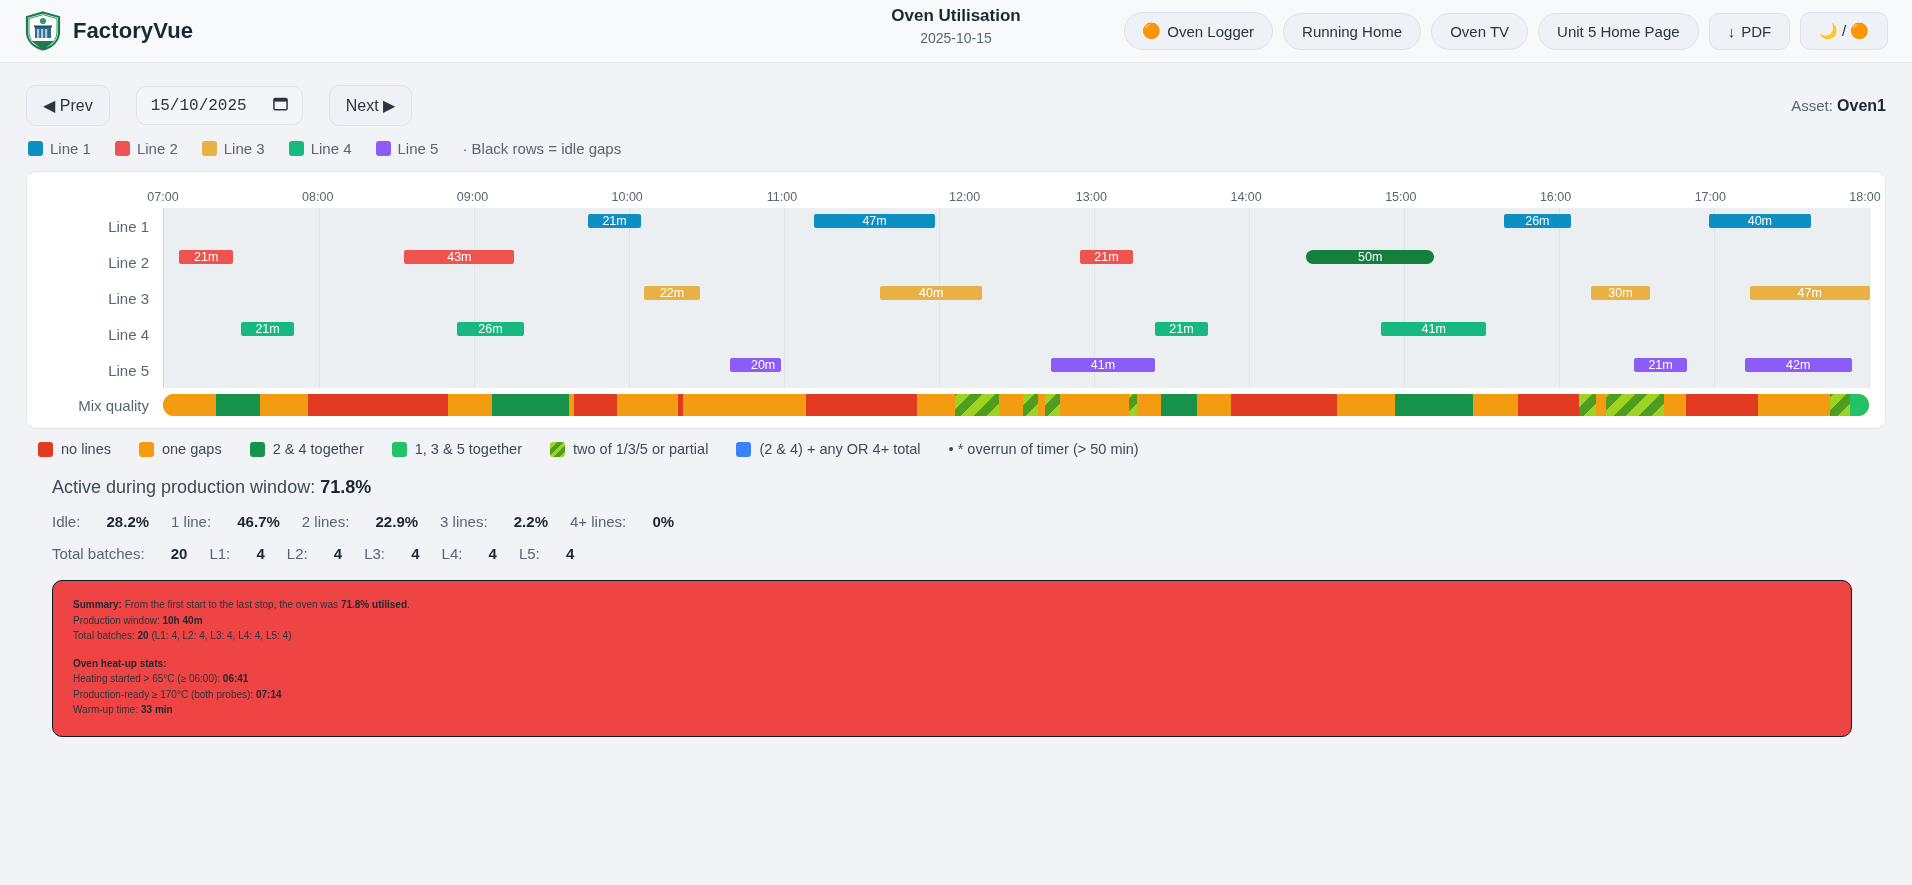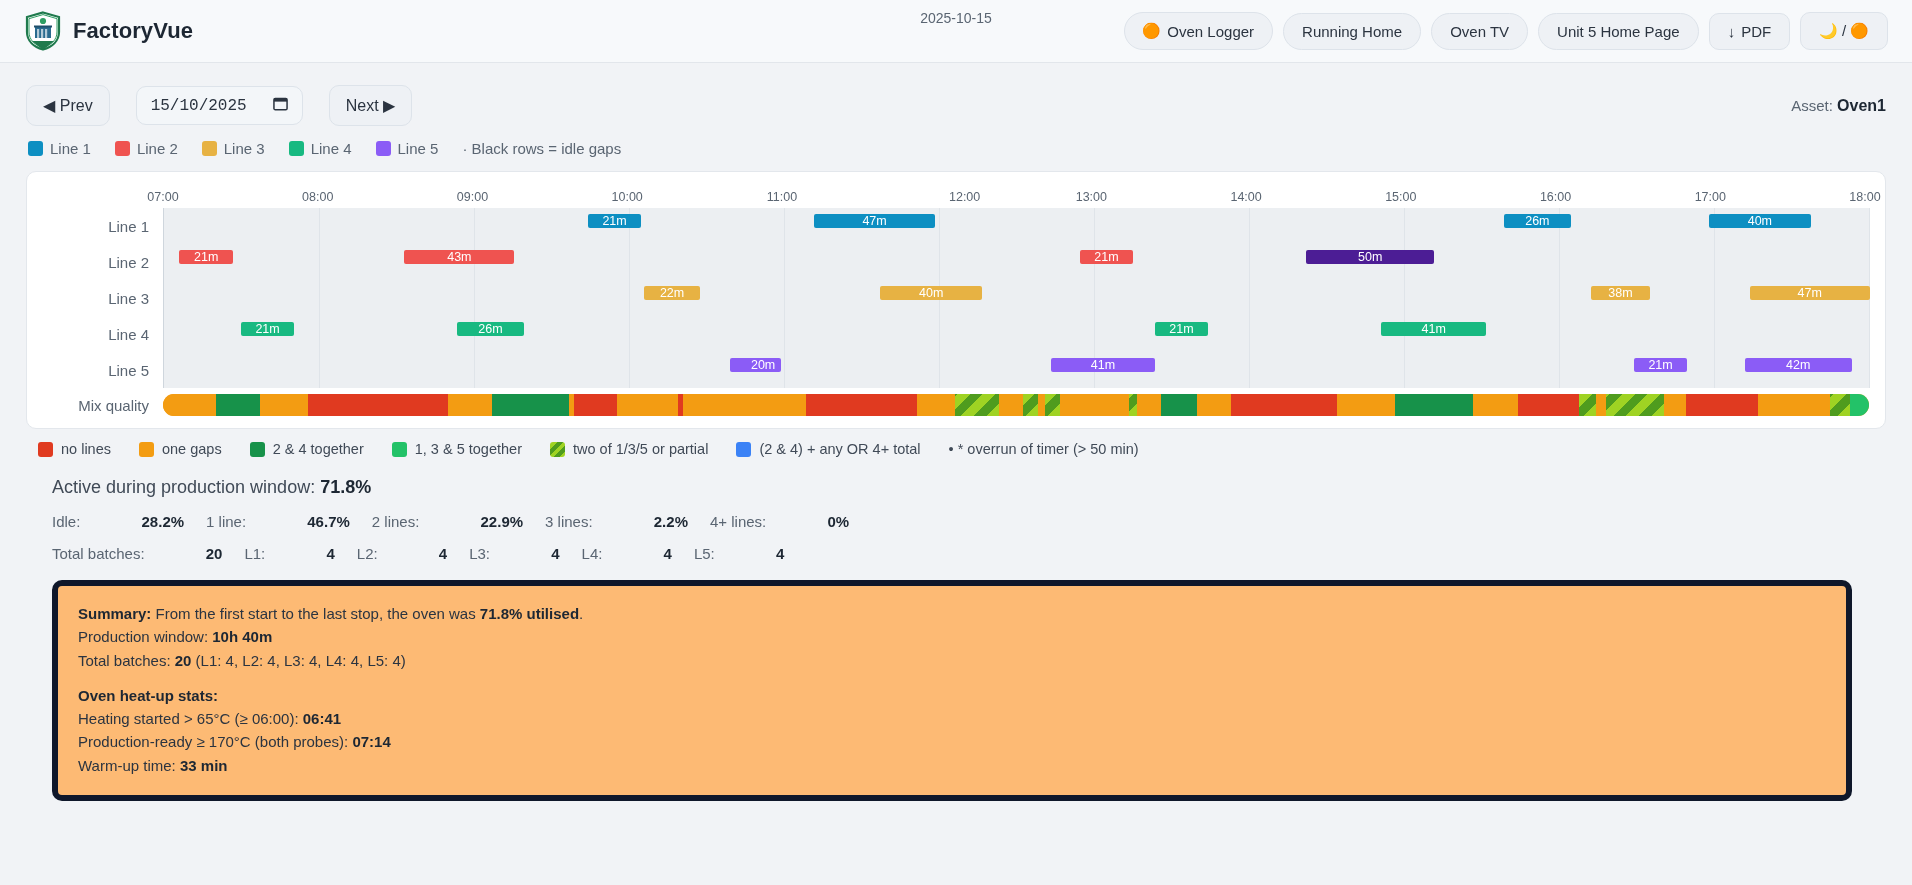--- a/index.html
+++ b/index.html
@@ -146,30 +146,30 @@
       repeating-linear-gradient(-45deg, #9fd323 0 4px, #4f9c1e 4px 8px);
   }
   .q-note { color: #404a57; }
 
   
   .stats { padding: 18px 26px 0 52px; }
   .stat-main { font-size: 18px; color: #404a57; }
   .stat-main b { color: #1d2733; }
   .stat-row { font-size: 15px; color: #5a6572; margin-top: 15px; display: flex; gap: 0; }
   .stat-row span { margin-right: 22px; }
-  .stat-row b { color: #1d2733; margin-left: 35px; }
+  .stat-row b { color: #1d2733; }
 
   
   .summary {
     margin: 18px 26px 0 52px;
-    background: #fdba74;
-    border: 6px solid #0f172a;
+    background: #ef4444;
+    border: 1px solid #0f172a;
     border-radius: 10px;
     padding: 16px 20px 18px 20px;
-    font-size: 15px; color: #2b3440; line-height: 1.55;
+    font-size: 10px; color: #2b3440; line-height: 1.55;
     max-width: 1800px;
   }
   .summary .gap { height: 12px; }
   .summary b { color: #1d2733; }
 </style>
 </head>
 <body>
 
 <div class="topbar">
   <div class="brand">
@@ -183,20 +183,21 @@
         <rect x="17" y="18" width="2.2" height="9" fill="#ffffff" opacity="0.65"></rect>
         <rect x="21" y="18" width="2.2" height="9" fill="#ffffff" opacity="0.65"></rect>
         <rect x="10" y="14.5" width="18" height="2" fill="#1f4f6b"></rect>
         <path d="M8 30 H30 L19 39 Z" fill="#1f7a4d"></path>
       </svg>
     </span>
     <span class="brand-name">FactoryVue</span>
   </div>
 
   <div class="title-block">
+    <div class="title-main">Oven Utilisation</div>
     <div class="title-sub">2025-10-15</div>
   </div>
 
   <div class="topbtns">
     <div class="pill">
       <span>🟠</span>
       <span>Oven Logger</span>
     </div>
     <div class="pill">
       <span>Running Home</span>
@@ -306,40 +307,40 @@
             <div class="vgrid" style="left: 45.4545%;"></div>
             <div class="vgrid" style="left: 54.5455%;"></div>
             <div class="vgrid" style="left: 63.6364%;"></div>
             <div class="vgrid" style="left: 72.7273%;"></div>
             <div class="vgrid" style="left: 81.8182%;"></div>
             <div class="vgrid" style="left: 90.9091%;"></div>
             <div class="vgrid" style="left: 100%;"></div>
             <div class="bar" style="left: 0.9%; width: 3.15%; background: rgb(239, 83, 80);">21m</div>
             <div class="bar" style="left: 14.1%; width: 6.45%; background: rgb(239, 83, 80);">43m</div>
             <div class="bar" style="left: 53.7%; width: 3.15%; background: rgb(239, 83, 80);">21m</div>
-            <div class="bar" style="left: 67%; width: 7.5%; background: #4c1d95;">50m</div>
+            <div class="bar" style="left: 67%; width: 7.5%; background: #15803d; border-radius: 12px;">50m</div>
           </div>
         </div>
         <div class="grow">
           <div class="rowlabel">Line 3</div>
           <div class="track">
             <div class="vgrid" style="left: 9.09091%;"></div>
             <div class="vgrid" style="left: 18.1818%;"></div>
             <div class="vgrid" style="left: 27.2727%;"></div>
             <div class="vgrid" style="left: 36.3636%;"></div>
             <div class="vgrid" style="left: 45.4545%;"></div>
             <div class="vgrid" style="left: 54.5455%;"></div>
             <div class="vgrid" style="left: 63.6364%;"></div>
             <div class="vgrid" style="left: 72.7273%;"></div>
             <div class="vgrid" style="left: 81.8182%;"></div>
             <div class="vgrid" style="left: 90.9091%;"></div>
             <div class="vgrid" style="left: 100%;"></div>
             <div class="bar" style="left: 28.15%; width: 3.3%; background: rgb(231, 178, 67);">22m</div>
             <div class="bar" style="left: 42%; width: 6%; background: rgb(231, 178, 67);">40m</div>
-            <div class="bar" style="left: 83.7%; width: 3.45%; background: rgb(231, 178, 67);">38m</div>
+            <div class="bar" style="left: 83.7%; width: 3.45%; background: rgb(231, 178, 67);">30m</div>
             <div class="bar" style="left: 93%; width: 7.05%; background: rgb(231, 178, 67);">47m</div>
           </div>
         </div>
         <div class="grow">
           <div class="rowlabel">Line 4</div>
           <div class="track">
             <div class="vgrid" style="left: 9.09091%;"></div>
             <div class="vgrid" style="left: 18.1818%;"></div>
             <div class="vgrid" style="left: 27.2727%;"></div>
             <div class="vgrid" style="left: 36.3636%;"></div>

